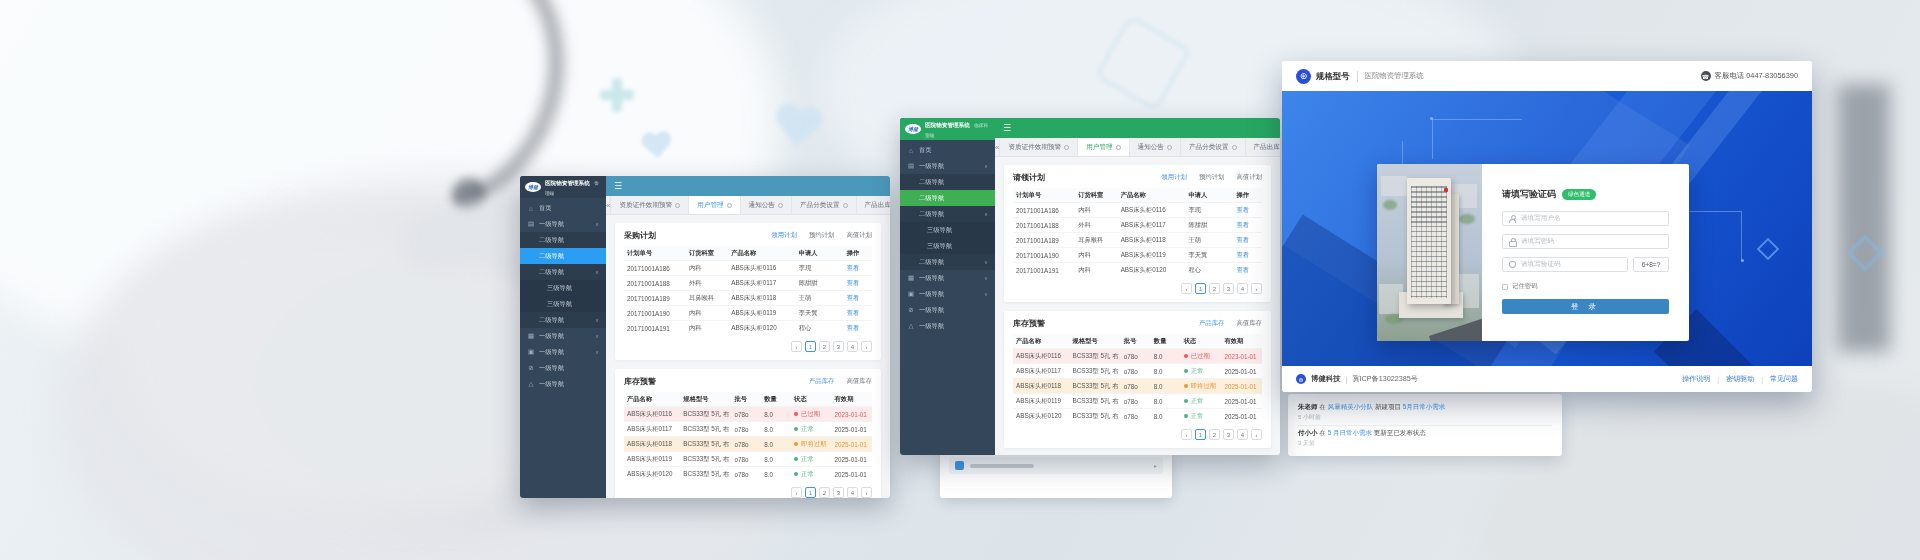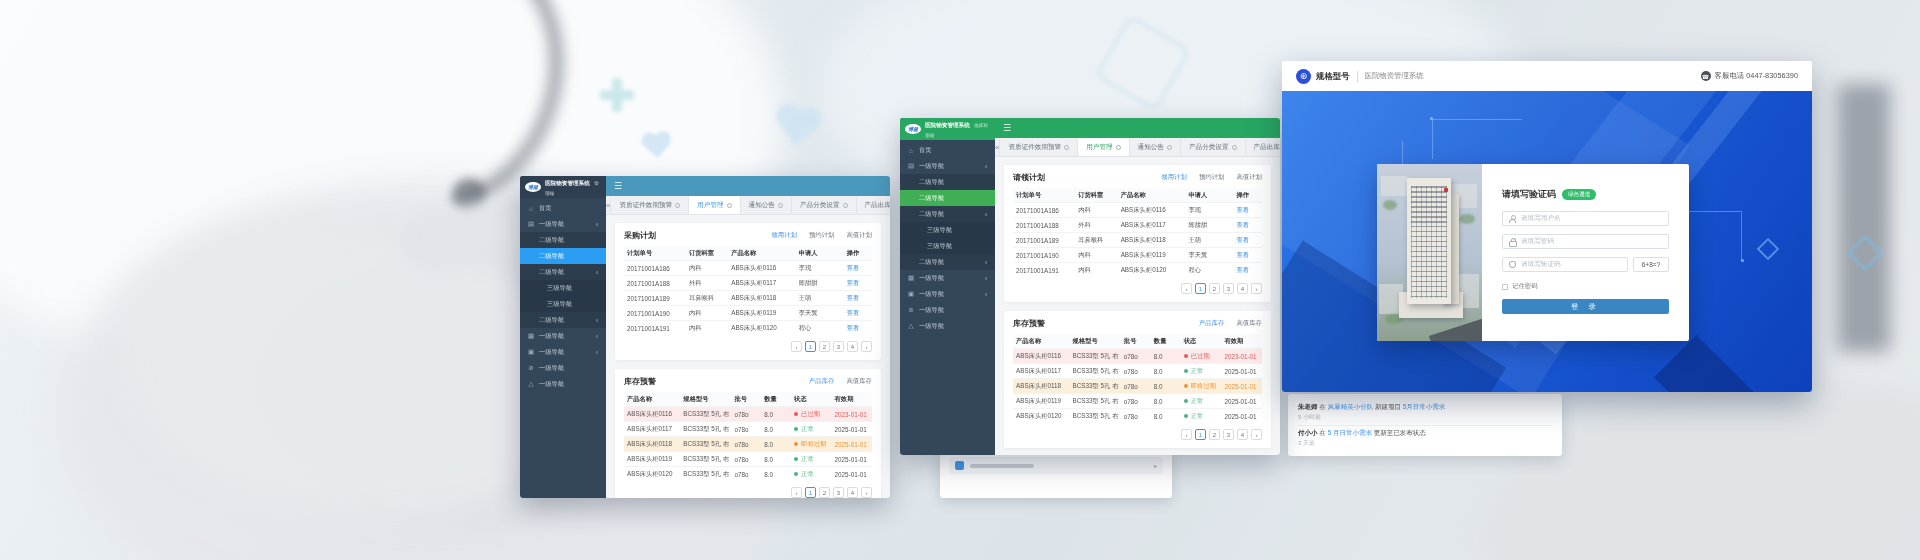--- a/index.html
+++ b/index.html
@@ -719,15 +719,28 @@
             <div class="cap-box">6+8=?</div>
           </div>
           <div class="rem-row">
             <span class="chk"></span>
             <span class="rem-lbl">记住密码</span>
           </div>
           <div class="login-btn">登 录</div>
         </div>
       </div>
     </div>
+    <div class="lg-footer">
+      <span class="ft-logo">⊛</span>
+      <span class="ft-brand">博健科技</span>
+      <span class="ft-sep">|</span>
+      <span class="ft-icp">冀ICP备13022385号</span>
+      <span class="ft-links">
+        <span>操作说明</span>
+        <span class="bar">|</span>
+        <span>密钥驱动</span>
+        <span class="bar">|</span>
+        <span>常见问题</span>
+      </span>
+    </div>
   </div>
 
 </div>
 
 </body></html>

